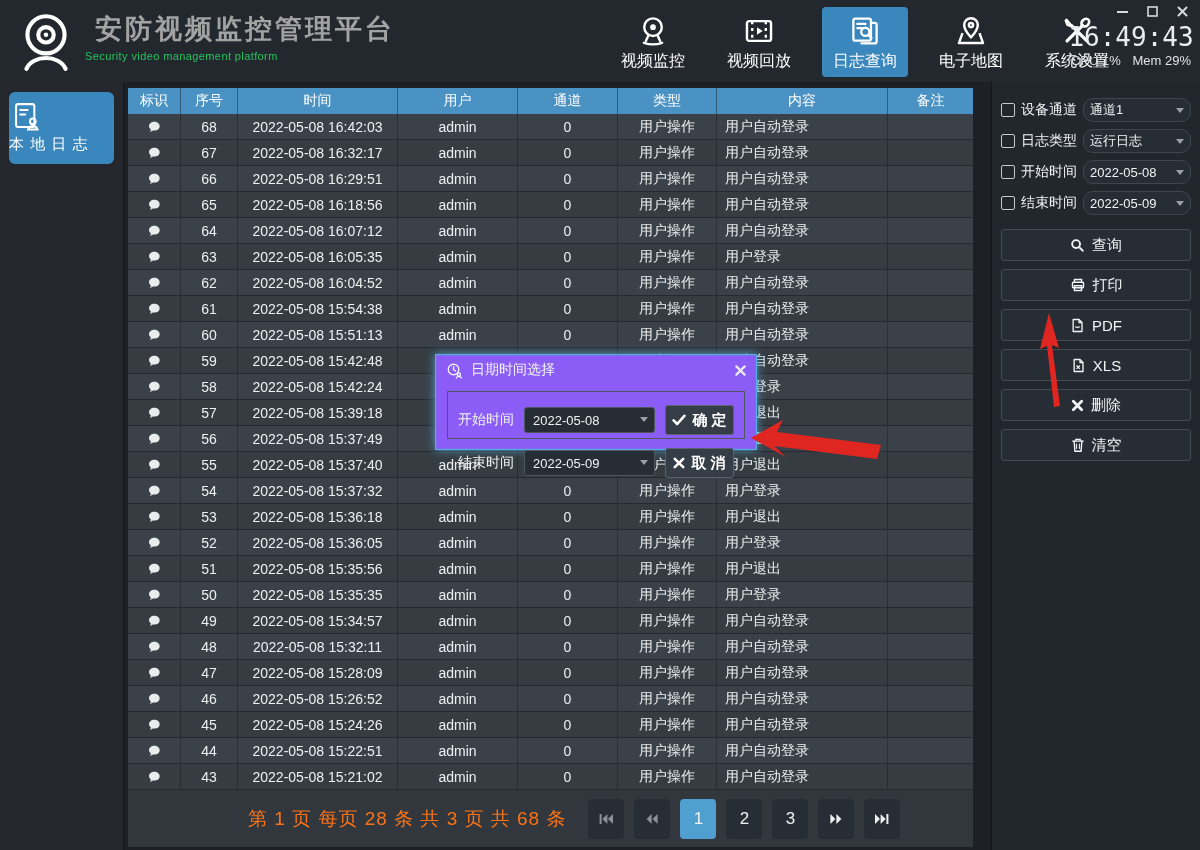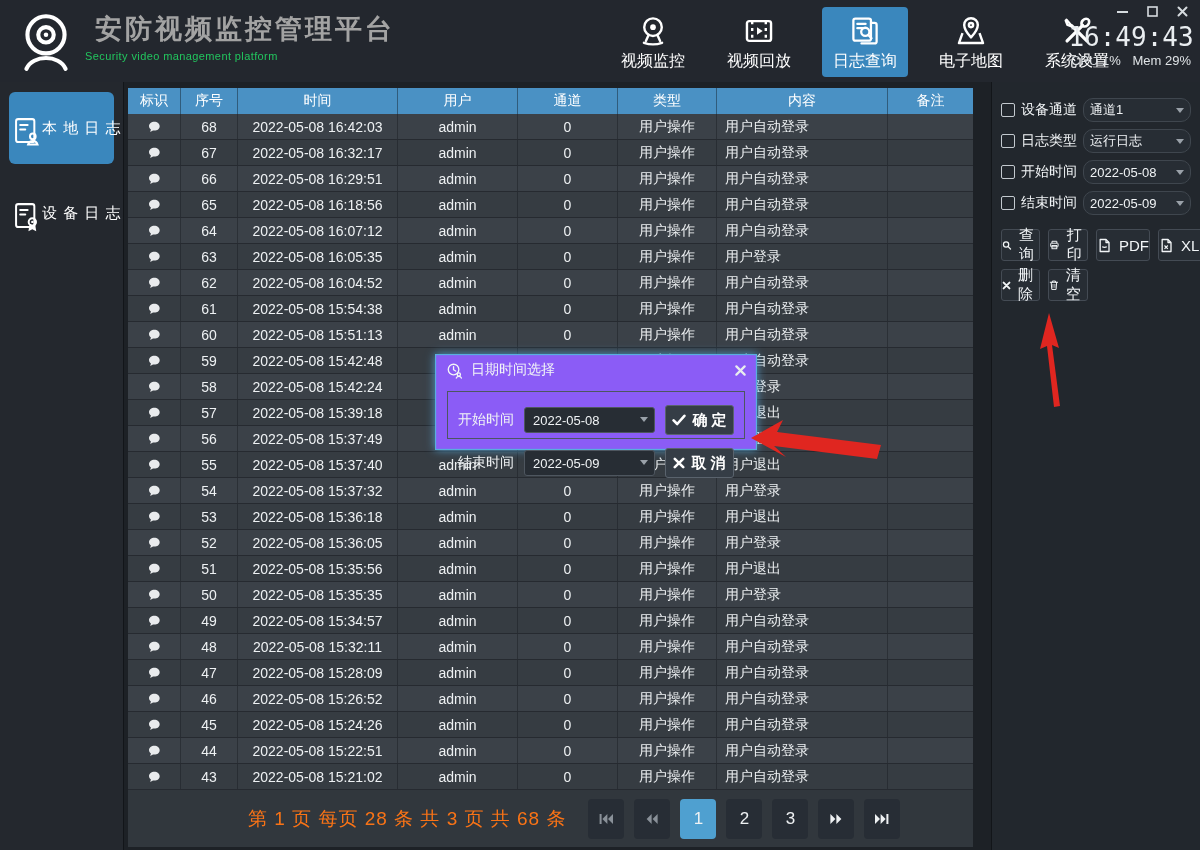--- a/index.html
+++ b/index.html
@@ -18,21 +18,21 @@
   .nav-icon{margin-top:5px;height:38px;display:flex;align-items:center;color:#fff}
   .nav-label{font-size:16px;color:#fff;margin-top:1px;white-space:nowrap}
   .winctl{position:absolute;right:12px;top:6px;display:flex;gap:19px;color:#d6dbdf;align-items:center}
   .winctl span{cursor:pointer}
   .clock{position:absolute;right:4px;top:23px;width:130px;text-align:center}
   .clock-time{font-family:"DejaVu Sans Mono",monospace;font-size:26px;line-height:28px;color:#e9edf0}
   .clock-stats{font-size:13px;color:#dfe3e6;margin-top:2px;white-space:nowrap}
 
   
   .sidebar{position:absolute;left:0;top:82px;bottom:0;width:124px;background:#24282e;border-right:1px solid #121519;box-sizing:border-box}
-  .side-item{margin:10px 9px 0;height:72px;border-radius:6px;display:flex;align-items:center;cursor:pointer;color:#fff}
+  .side-item{margin:10px 9px 0;height:72px;border-radius:6px;display:flex;flex-direction:column;align-items:flex-start;cursor:pointer;color:#fff}
   .side-item.active{background:var(--accent-blue,#3a87bd)}
   .side-item+.side-item{margin-top:13px}
   .side-icon{margin-top:6px;height:37px;display:flex;align-items:center}
   .side-label{font-size:15px;margin-top:0;letter-spacing:1px;white-space:nowrap}
 
   
   .table{position:absolute;left:128px;top:88px;width:845px}
   .thead,.trow{display:grid;grid-template-columns:53px 57px 160px 120px 100px 99px 171px 85px}
   .thead{height:26px;background:var(--header-blue,#4a91c4)}
   .th{display:flex;align-items:center;justify-content:center;font-size:14px;color:#fff;border-right:1px solid rgba(18,28,38,.45);box-sizing:border-box}
@@ -51,21 +51,21 @@
   .pbtn.active{background:var(--active-page-blue,#4fa0d0)}
   .pbtn.disabled{color:#8a9199;cursor:default}
 
   
   .rpanel{position:absolute;left:991px;top:82px;right:0;bottom:0;background:#22272d;border-left:1px solid #121519;padding:16px 9px 0;box-sizing:border-box}
   .filter-row{display:flex;align-items:center;margin-bottom:7px;gap:6px;height:24px}
   .cbx{width:12px;height:12px;border:1px solid #c3c9cf;border-radius:2px;flex:none;cursor:pointer}
   .flabel{font-size:14px;color:#f0f3f5;white-space:nowrap}
   .fselect{flex:1;height:24px;background:#272d34;border:1px solid #3f464e;border-radius:10px;display:flex;align-items:center;padding:0 16px 0 6px;font-size:13px;color:#f0f3f5;position:relative;cursor:pointer;white-space:nowrap;box-sizing:border-box}
   .caret{position:absolute;right:6px;top:9px;width:0;height:0;border-left:4px solid transparent;border-right:4px solid transparent;border-top:5px solid #9aa1a9}
-  .btn-grid{display:grid;grid-template-columns:1fr 1fr 1fr 1fr;gap:8px;margin-top:14px}
+  .btn-grid{display:grid;grid-template-columns:1fr;gap:8px;margin-top:14px}
   .fbtn{height:30px;background:var(--button-bg,#272d34);border:1px solid #444b54;border-radius:3px;display:flex;align-items:center;justify-content:center;gap:7px;font-size:15px;color:#f2f5f7;cursor:pointer}
 
   
   .modal{position:absolute;left:435px;top:354px;width:322px;height:96px;background:#8b5cf6;border:1px solid #58aede;
          box-shadow:0 0 9px rgba(86,170,220,.85),0 0 2px rgba(86,170,220,.6) inset;z-index:20;box-sizing:border-box}
   .modal-title{height:30px;display:flex;align-items:center;padding:0 10px;color:#f2f5f7;font-size:14px;gap:8px}
   .modal-close{margin-left:auto;cursor:pointer;color:#e8ecef}
   .modal-body{position:absolute;left:11px;right:11px;top:36px;bottom:10px;border:1px solid #4d565f}
   .mrow{display:flex;align-items:center;margin:13px 10px 0;gap:10px}
   .mlabel{font-size:14px;color:#f0f3f5;white-space:nowrap}
@@ -182,33 +182,20 @@
       <svg viewBox="0 0 28 28" width="33" height="33" fill="none" stroke="currentColor" stroke-width="1.7" stroke-linecap="round">
         <rect x="6" y="3.5" width="15.5" height="19.5" rx="1.8"></rect>
         <line x1="9.5" y1="8.5" x2="15.8" y2="8.5"></line>
           <line x1="9.5" y1="12.2" x2="13.8" y2="12.2"></line>
         <circle cx="20.2" cy="18.2" r="2.4"></circle>
         <path d="M16.2 25 a4.2 4.2 0 0 1 8 0 z"></path>
       </svg>
     </span>
     <span class="side-label">本 地 日 志</span>
   </div>
-  <div class="side-item">
-    <span class="side-icon">
-      <svg viewBox="0 0 28 28" width="33" height="33" fill="none" stroke="currentColor" stroke-width="1.7" stroke-linecap="round">
-        <rect x="6" y="3.5" width="15.5" height="19.5" rx="1.8"></rect>
-        <line x1="9.5" y1="8.5" x2="15.8" y2="8.5"></line>
-          <line x1="9.5" y1="12.2" x2="13.8" y2="12.2"></line>
-        <circle cx="19.8" cy="18.6" r="3.1"></circle>
-        <circle cx="19.8" cy="18.6" r="1" fill="currentColor" stroke="none"></circle>
-        <path d="M18.2 21.2 L17.6 25 l2.2 -1.2 2.2 1.2 -0.6 -3.8"></path>
-      </svg>
-    </span>
-    <span class="side-label">设 备 日 志</span>
-  </div>
 </div>
 
 <div class="table">
   <div class="thead">
     <div class="th">标识</div>
     <div class="th">序号</div>
     <div class="th">时间</div>
     <div class="th">用户</div>
     <div class="th">通道</div>
     <div class="th">类型</div>

